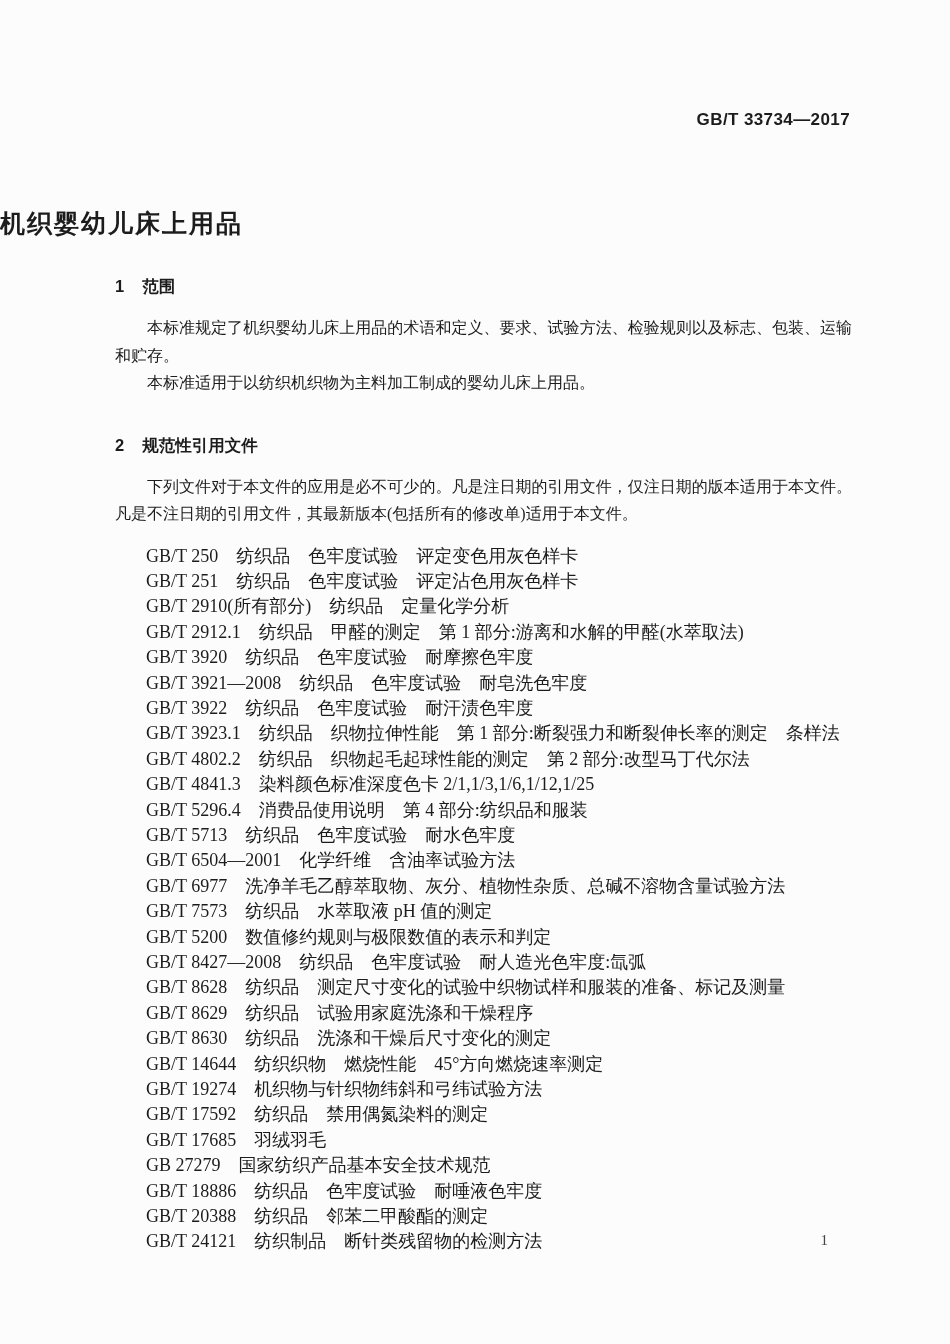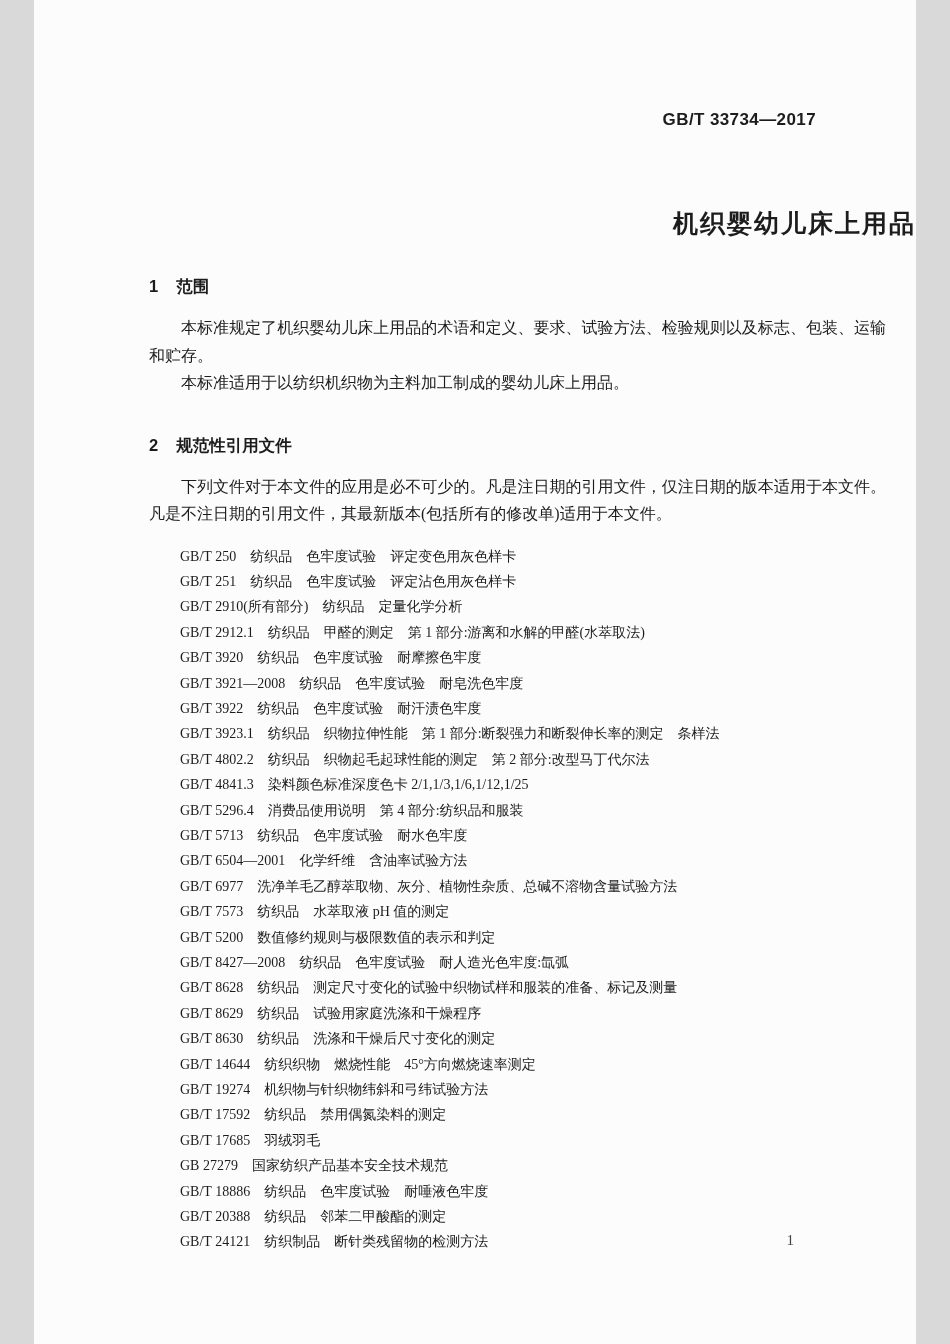--- a/index.html
+++ b/index.html
@@ -3,42 +3,42 @@
 <meta charset="utf-8">
 <style>
   html, body { margin: 0; padding: 0; }
   body {
     background: #d9d9d9;
     display: flex;
     justify-content: center;
     font-family: "Liberation Serif", "DejaVu Serif", serif;
   }
   .page {
-    width: 882px;
+    width: 950px;
     height: 1344px;
     background: #fcfcfc;
     position: relative;
     overflow: hidden;
     color: #1c1c1c;
   }
   .doc-number {
     position: absolute;
     top: 110px;
     right: 100px;
     font-family: "Liberation Sans", "DejaVu Sans", sans-serif;
     font-weight: 700;
     font-size: 17px;
     letter-spacing: 0.4px;
   }
   .doc-title {
     position: absolute;
     top: 190px;
     left: 0;
     width: 100%;
-    text-align: right;
+    text-align: left;
     font-family: "Liberation Sans", "DejaVu Sans", sans-serif;
     font-weight: 700;
     font-size: 25px;
     letter-spacing: 2px;
   }
   .content {
     position: absolute;
     left: 115px;
     top: 272px;
     width: 737px;
@@ -62,21 +62,21 @@
   .paras p { text-indent: 2em; margin: 0; }
   .intro {
     font-size: 16px;
     line-height: 27.5px;
     text-align: justify;
     text-indent: 2em;
   }
   .refs {
     margin-top: 8px;
     padding-left: 31px;
-    font-size: 14px;
+    font-size: 18px;
     line-height: 25.4px;
   }
   .refs .ref-item { white-space: nowrap; }
   .page-num {
     position: absolute;
     top: 1232px;
     right: 122px;
     font-size: 15px;
     color: #444;
   }

